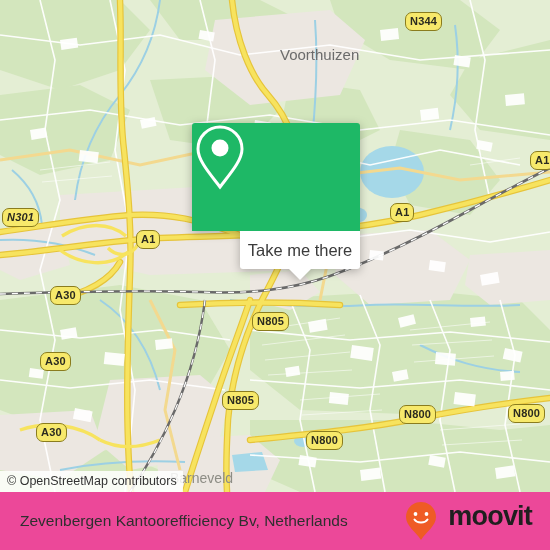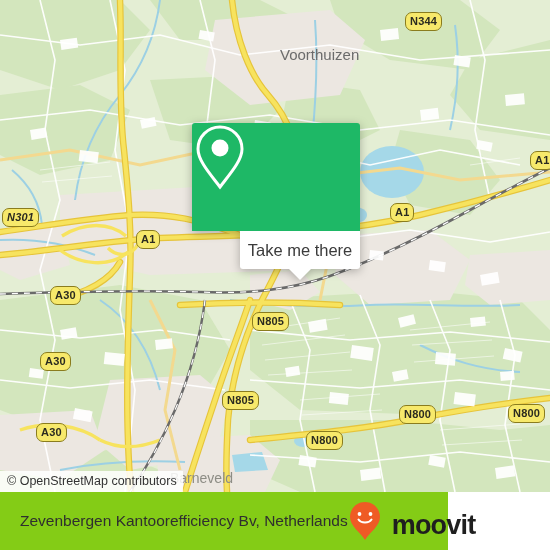--- a/index.html
+++ b/index.html
@@ -87,32 +87,32 @@
     transform:translateX(-50%);
     width:0; height:0;
     border-left:12px solid transparent;
     border-right:12px solid transparent;
     border-top:12px solid #ffffff;
   }
 
   
   #bottombar {
     position:absolute; left:0; top:492px;
-    width:448px; height:58px;
-    background:#84cc16;
+    width:550px; height:58px;
+    background:#ec4899;
     display:flex; align-items:center; justify-content:space-between;
     padding:0 18px 1px 20px;
   }
   #bottom-title {
     color:#2f2f2f;
     font-size:15.5px;
     white-space:nowrap;
     font-family:"Liberation Sans", sans-serif;
   }
-  #brand { display:flex; align-items:flex-end; gap:10px; }
+  #brand { display:flex; align-items:flex-start; gap:10px; }
   #brand-name {
     color:#1f1f1f;
     font-size:27px;
     font-weight:bold;
     letter-spacing:-0.8px;
     font-family:"Liberation Sans", sans-serif;
   }
 </style>
 </head>
 <body>

